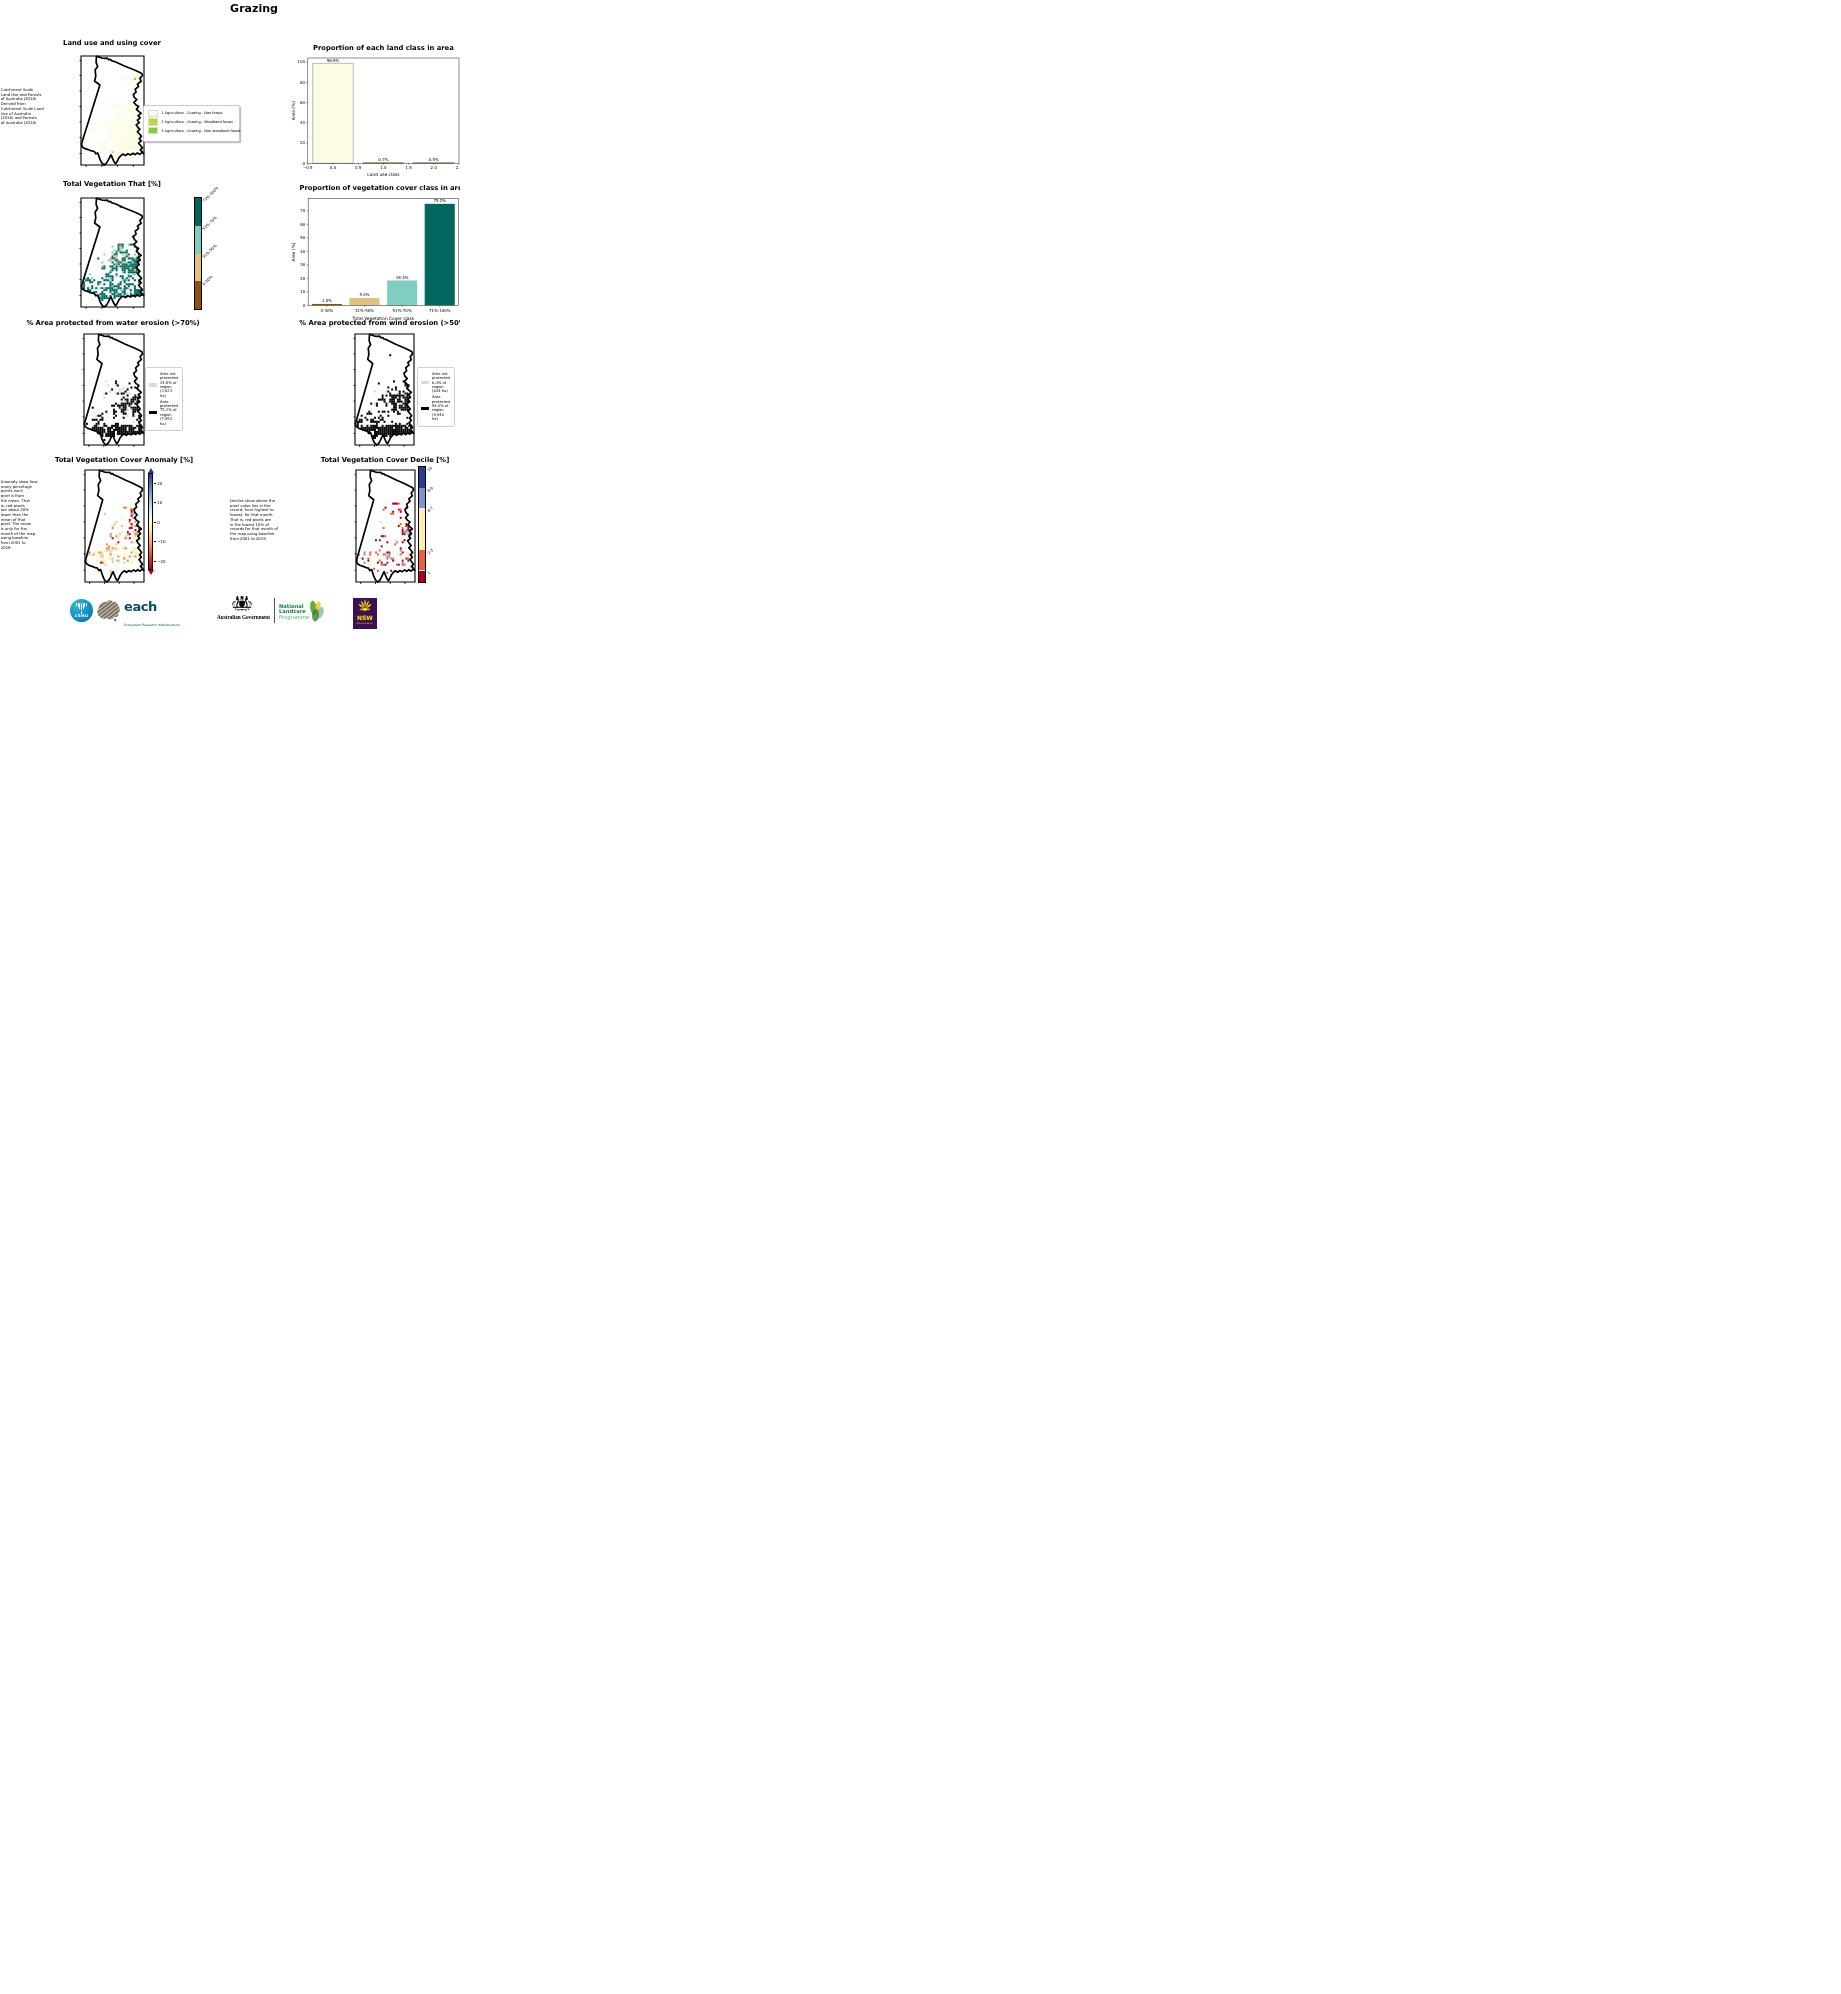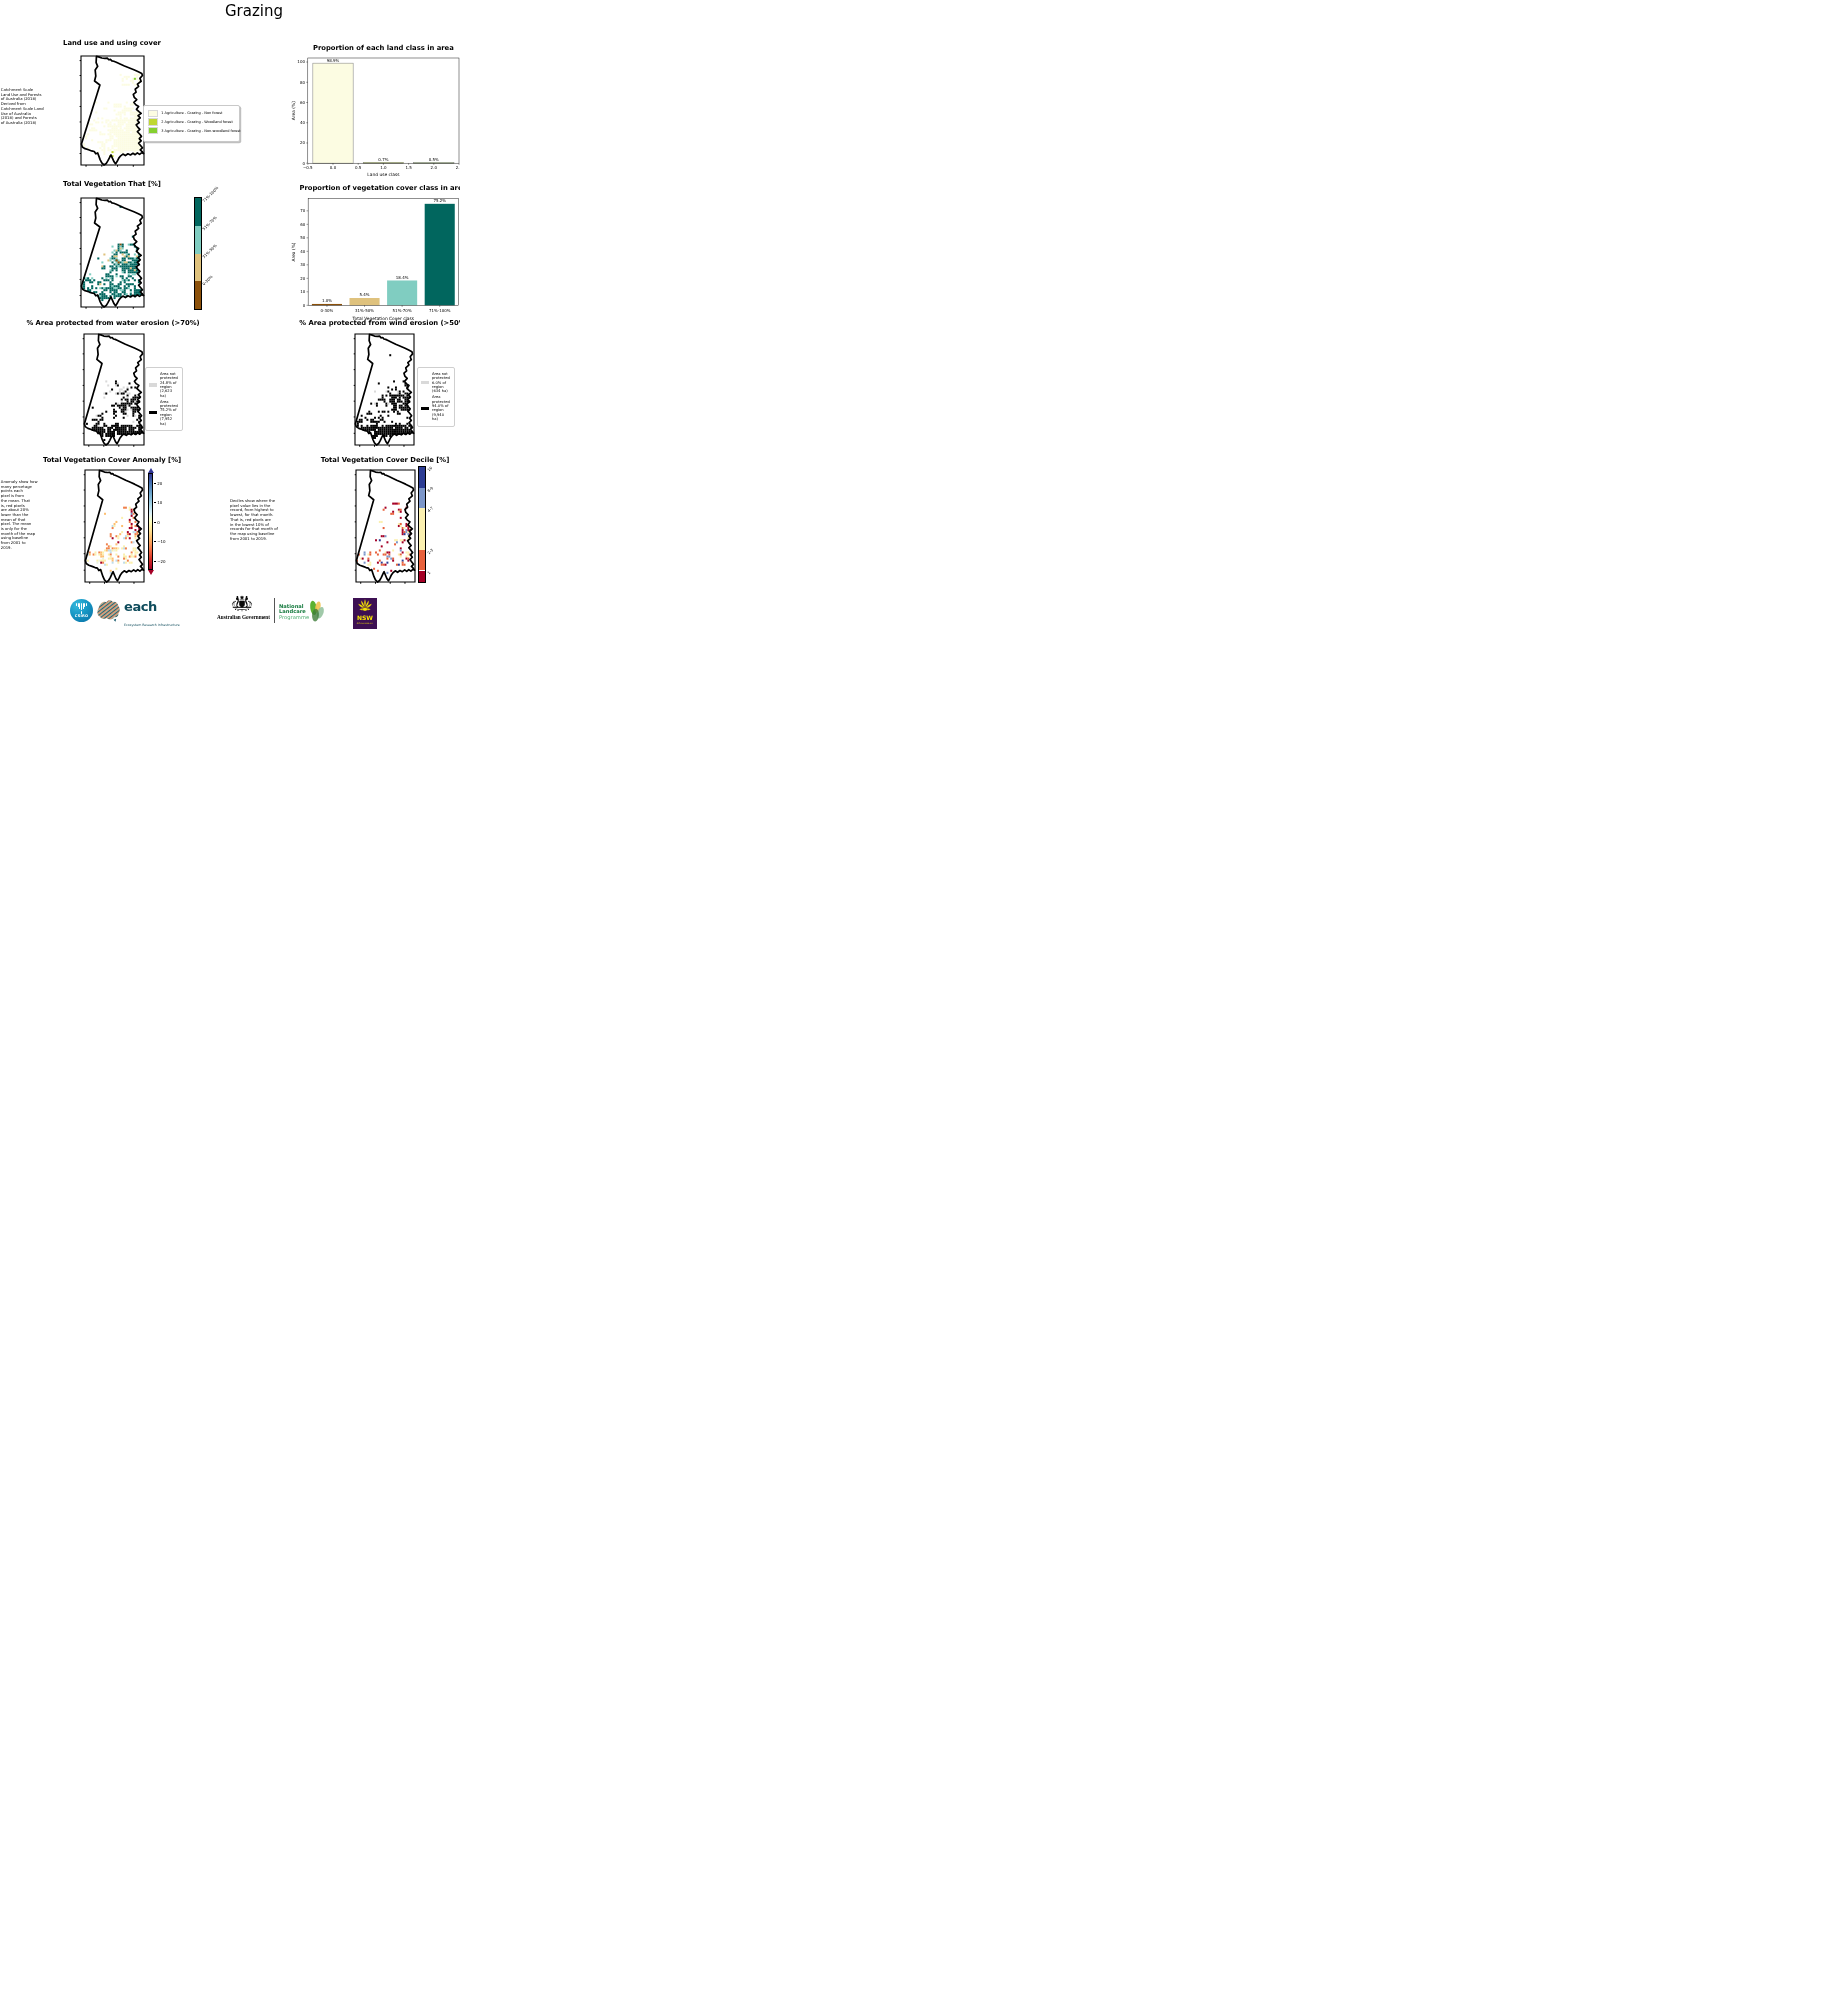--- a/index.html
+++ b/index.html
@@ -42,21 +42,21 @@
   
   .nsw{width:24px;height:31px;background:#3d1053;display:flex;flex-direction:column;align-items:center;}
   .nsw .nsw-word{color:#f7e600;font-weight:800;font-size:6px;line-height:1;margin-top:0.4px;}
   .nsw .nsw-sub{color:#f7e600;font-size:1.9px;letter-spacing:0.3px;margin-top:0.6px;}
 </style>
 </head>
 <body>
 
 <div id="page">
 
-  <div class="abs" style="left:254px;top:2.4px;transform:translateX(-50%);font-size:15px;font-weight:400;">Grazing</div>
+  <div class="abs" style="left:254px;top:2.4px;transform:translateX(-50%);font-size:11px;font-weight:700;">Grazing</div>
 
   <div class="panel-title" style="left:112px;top:39px;">Land use and using cover</div>
   <div class="note" style="left:0.8px;top:88px;width:53px;"> Catchment Scale
 Land Use and Forests
 of Australia (2018)
 Derived from
 Catchment Scale Land
 Use of Australia
 (2018) and Forests
 of Australia (2018)</div>
@@ -1405,21 +1405,21 @@
       <div class="lg-row">
         <span class="lg-sw" style="width: 8px; height: 3.2px; background: rgb(0, 0, 0);"></span>
         <span style="font-size: 3.7px; line-height: 1.18; white-space: pre-line;">Area
 protected
 94.0% of
 region
 (9,940 ha)</span>
       </div>
     </div>
 
-  <div class="panel-title" style="left:112px;top:456px;">Total Vegetation Cover Anomaly [%]</div>
+  <div class="panel-title" style="left:124px;top:456px;">Total Vegetation Cover Anomaly [%]</div>
   <div class="note" style="left:0.8px;top:480px;width:49px;">Anomaly show how
 many percetage
 points each
 pixel is from
 the mean. That
 is, red pixels
 are about 20%
 lower than the
 mean of that
 pixel. The mean

